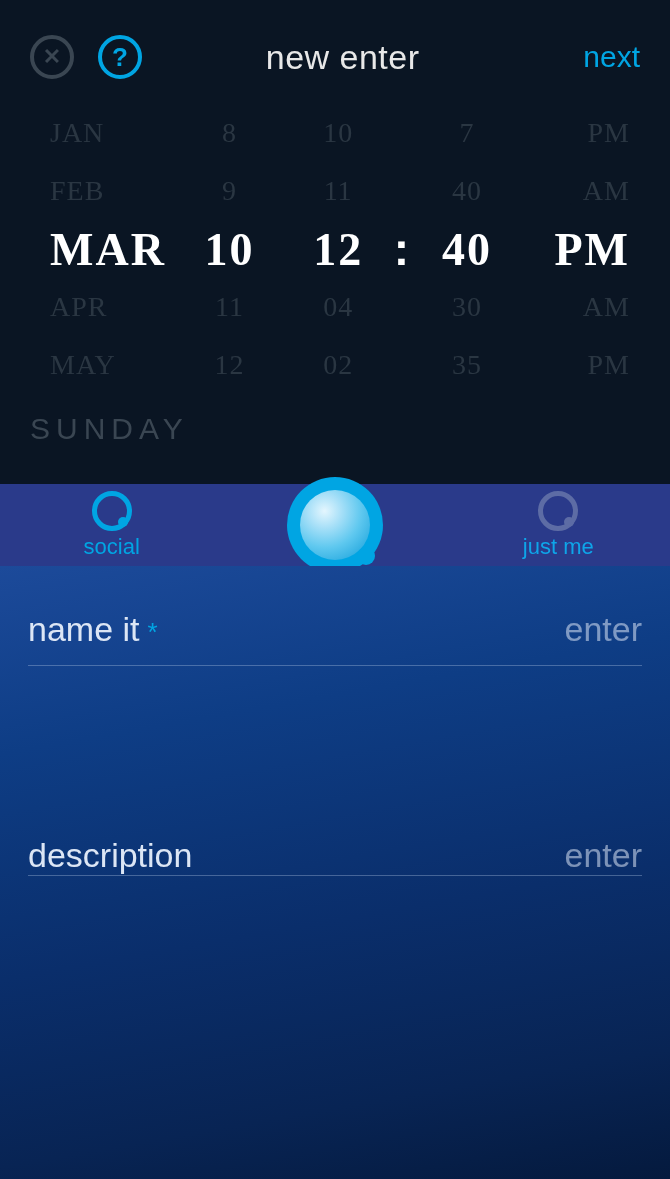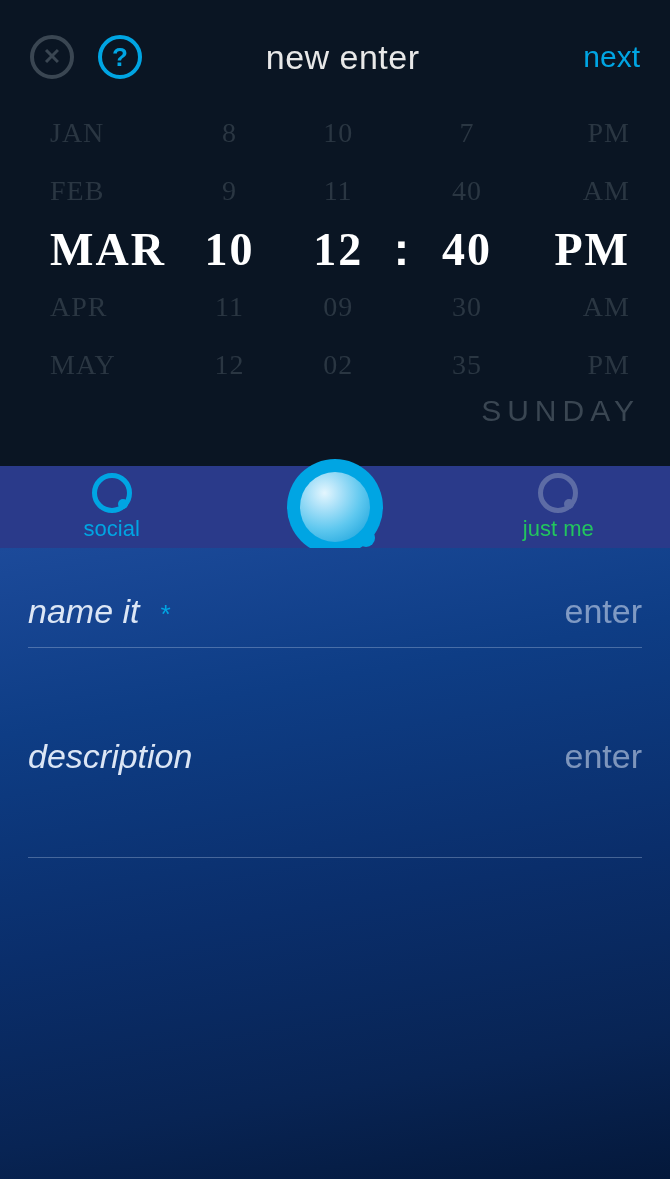--- a/index.html
+++ b/index.html
@@ -20,43 +20,43 @@
   .picker-area { padding: 0 30px 10px 30px; }
   .picker-columns { display: flex; }
   .pcol { flex: 1; display: flex; flex-direction: column; align-items: center; font-family: Liberation Serif, serif; }
   .pcol.month { flex: 1.15; align-items: flex-start; padding-left: 20px;}
   .pcol.ampm { align-items: flex-end; padding-right: 10px;}
   .prow { height: 58px; display: flex; align-items: center; justify-content: center; color: #2a3642; font-size: 28px; font-weight: 300; letter-spacing: 1px; }
   .prow.selected { color: #ffffff; font-size: 46px; font-weight: 700; letter-spacing: 2px; }
   .colon { display: flex; align-items: center; justify-content: center; color: #ffffff; font-size: 44px; font-weight: 700; width: 20px; }
   .colon-wrap { display: flex; flex-direction: column; }
   .colon-spacer { height: 58px; }
-  .dow { text-align: right; color: #3a4652; font-size: 30px; letter-spacing: 6px; font-weight: 300; }
+  .dow { text-align: left; color: #3a4652; font-size: 30px; letter-spacing: 6px; margin-top: 18px; font-weight: 300; }
 
   
   .mode-bar { position: relative; background: #2a3a8a; height: 82px; display: flex; margin-top: 28px; }
   .mode-item { flex: 1; display: flex; flex-direction: column; align-items: center; justify-content: center; cursor: pointer; }
   .mode-ring { width: 40px; height: 40px; border: 5px solid; border-radius: 50%; position: relative; margin-bottom: 3px; }
   .mode-ring::after { content: ''; position: absolute; right: -1px; bottom: -1px; width: 10px; height: 10px; border-radius: 50%; background: currentColor; }
   .mode-ring.left { color: #00a5e3; }
   .mode-ring.right { color: #5d6ca5; }
   .mode-label { font-size: 22px; font-weight: 300; }
   .mode-label.left { color: #00a5e3; }
-  .mode-label.right { color: #22c55e; }
+  .mode-label.right { color: #0ea5e9; }
   .center-orb { position: absolute; left: 50%; top: 50%; transform: translate(-50%, -50%); width: 96px; height: 96px; border-radius: 50%; background: #00a5e3; display: flex; align-items: center; justify-content: center; cursor: pointer; }
   .center-orb-inner { width: 70px; height: 70px; border-radius: 50%; background: radial-gradient(circle at 35% 30%, #e4f6fe 0%, #a8e0f8 25%, #5fc8ef 55%, #0b9bd8 100%); position: relative; }
   .orb-tail { position: absolute; right: 8px; bottom: 8px; width: 18px; height: 18px; background: #00a5e3; border-radius: 50%; }
 
   
   .form-area { position: relative; height: 634px; background: linear-gradient(170deg, #1c4a9a 0%, #0e3d85 25%, #0a2e6b 55%, #082454 80%, #04183a 100%); padding: 28px 28px 0 28px; }
   .form-row { display: flex; align-items: center; justify-content: space-between; border-bottom: 1px solid rgba(180, 200, 230, 0.35); }
   .row-name { height: 72px; }
-  .row-desc { height: 210px; align-items: center; padding-top: 8px; }
+  .row-desc { height: 210px; align-items: flex-end; padding-top: 8px; }
   .row-secret { height: 78px; }
-  .form-label { color: #dce6f5; font-size: 34px; font-weight: 300; display: flex; align-items: baseline; gap: 20px; font-style: italic; }
+  .form-label { color: #dce6f5; font-size: 34px; font-weight: 300; display: flex; align-items: baseline; gap: 8px; }
   .req { color: #00a5e3; font-size: 26px; }
   .form-ph { color: rgba(220, 230, 245, 0.55); font-size: 34px; font-weight: 300; margin-left: 48px; }
   .toggle { width: 82px; height: 44px; background: rgba(140, 160, 200, 0.6); border-radius: 22px; position: relative; cursor: pointer; }
   .toggle-knob { position: absolute; left: 3px; top: 3px; width: 38px; height: 38px; background: #fff; border-radius: 50%; }
 </style>
 </head>
 <body>
 
 <div class="header">
   <div class="icon-btn close-btn">
@@ -82,21 +82,21 @@
       <div class="prow">8</div>
       <div class="prow">9</div>
       <div class="prow selected">10</div>
       <div class="prow">11</div>
       <div class="prow">12</div>
     </div>
     <div class="pcol">
       <div class="prow">10</div>
       <div class="prow">11</div>
       <div class="prow selected">12</div>
-      <div class="prow">09</div>
+      <div class="prow">04</div>
       <div class="prow">02</div>
     </div>
     <div class="colon-wrap">
       <div class="colon-spacer"></div>
       <div class="colon-spacer"></div>
       <div class="colon prow selected" style="height:58px">:</div>
       <div class="colon-spacer"></div>
       <div class="colon-spacer"></div>
     </div>
     <div class="pcol">

